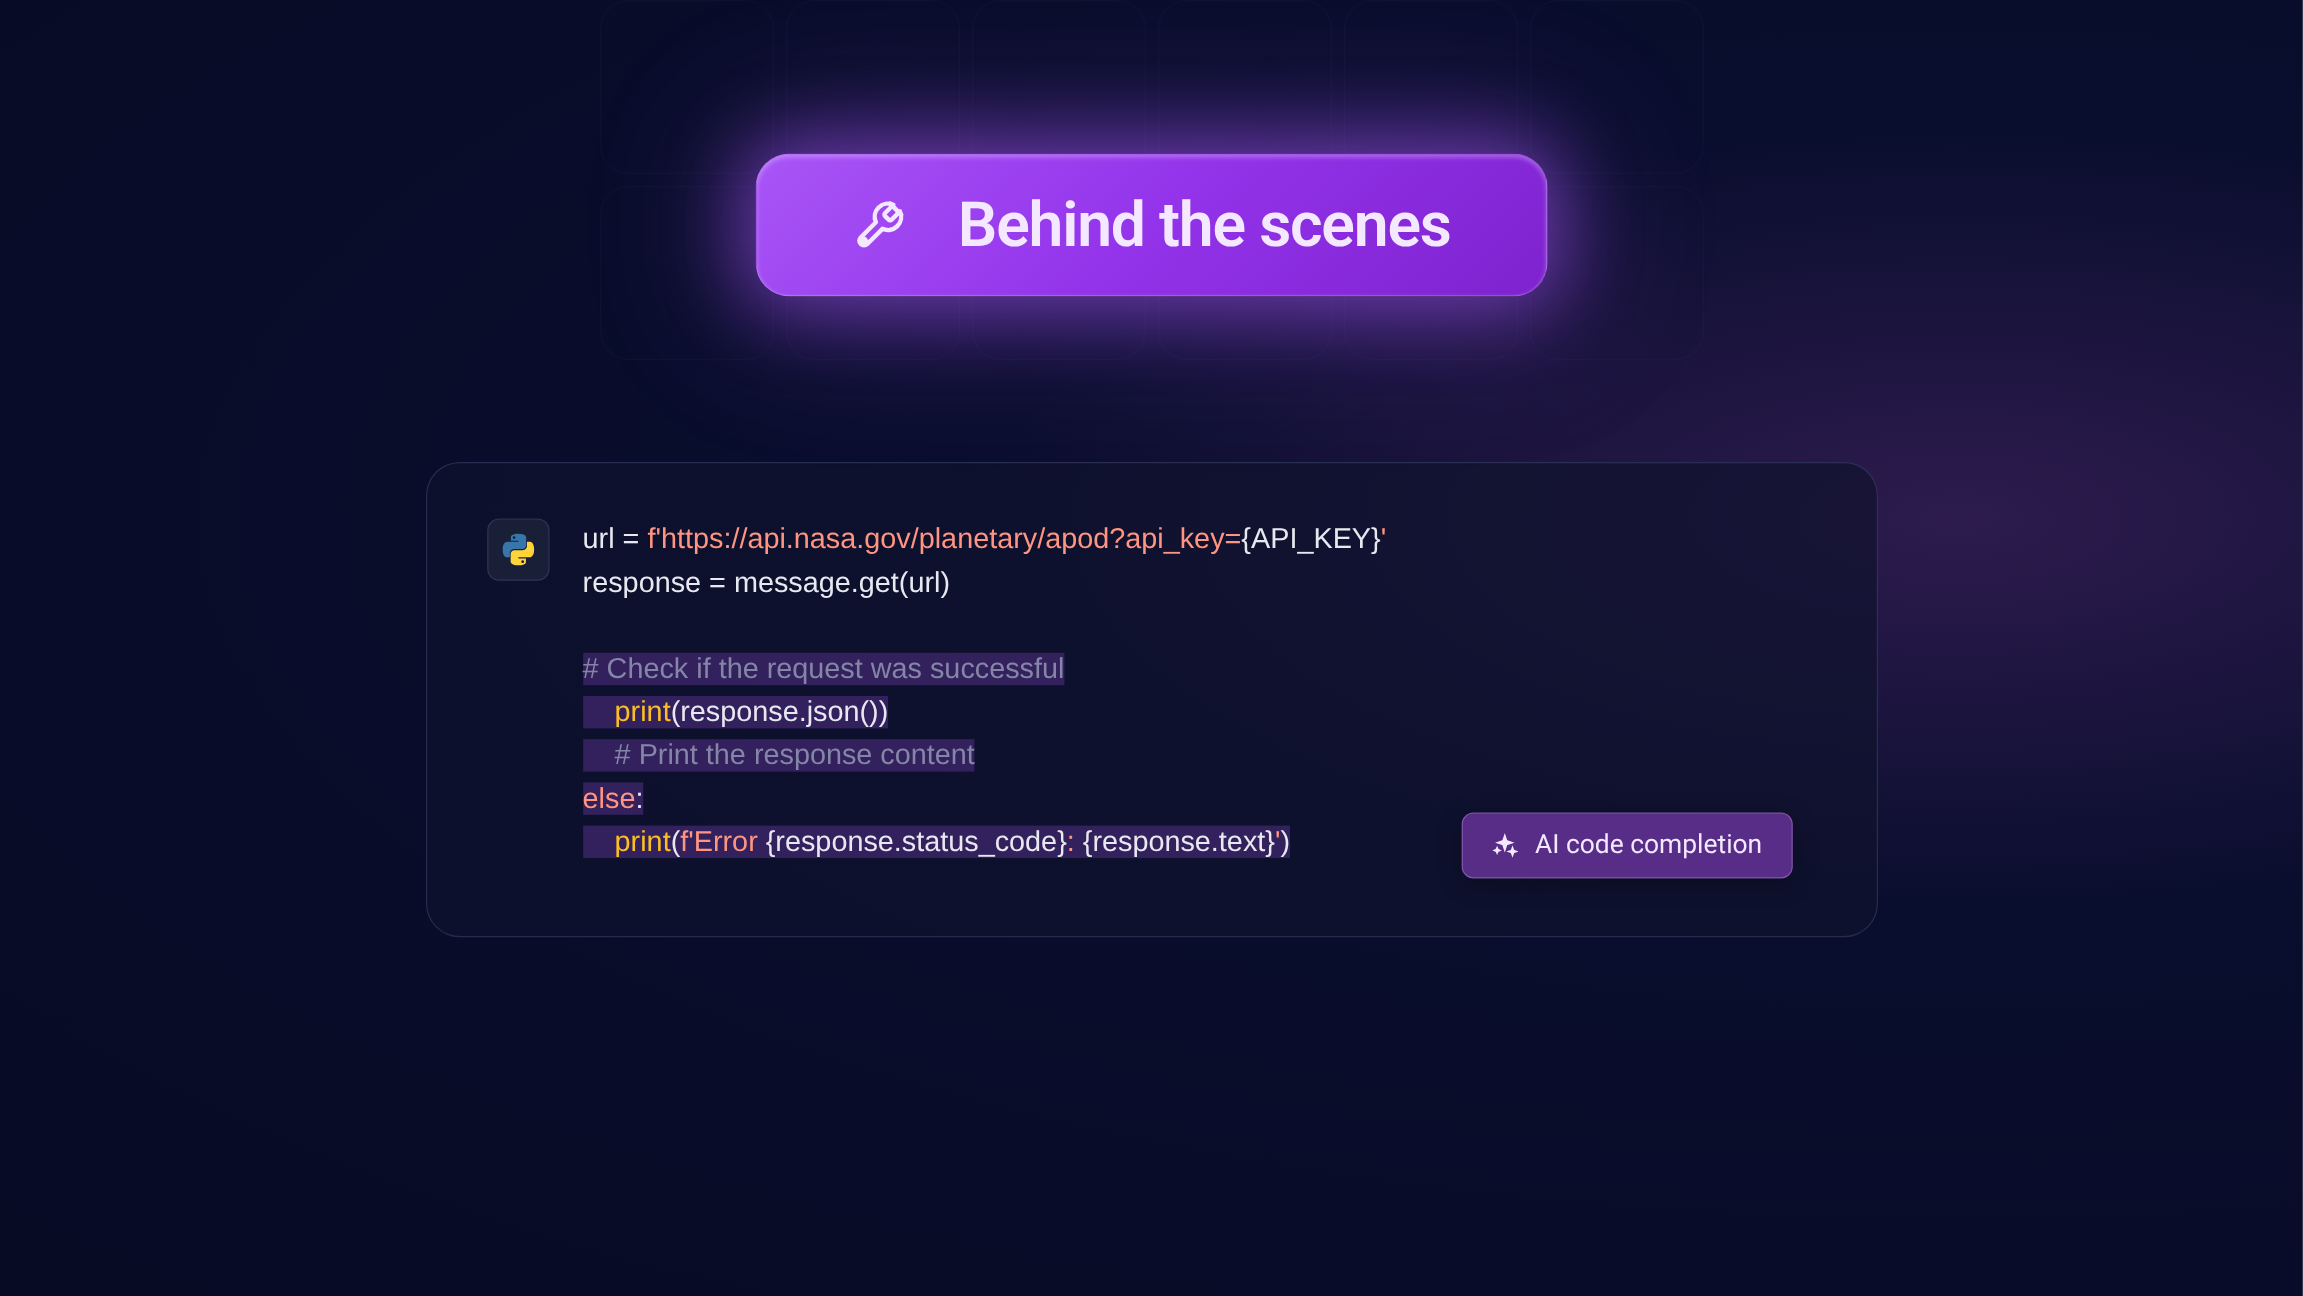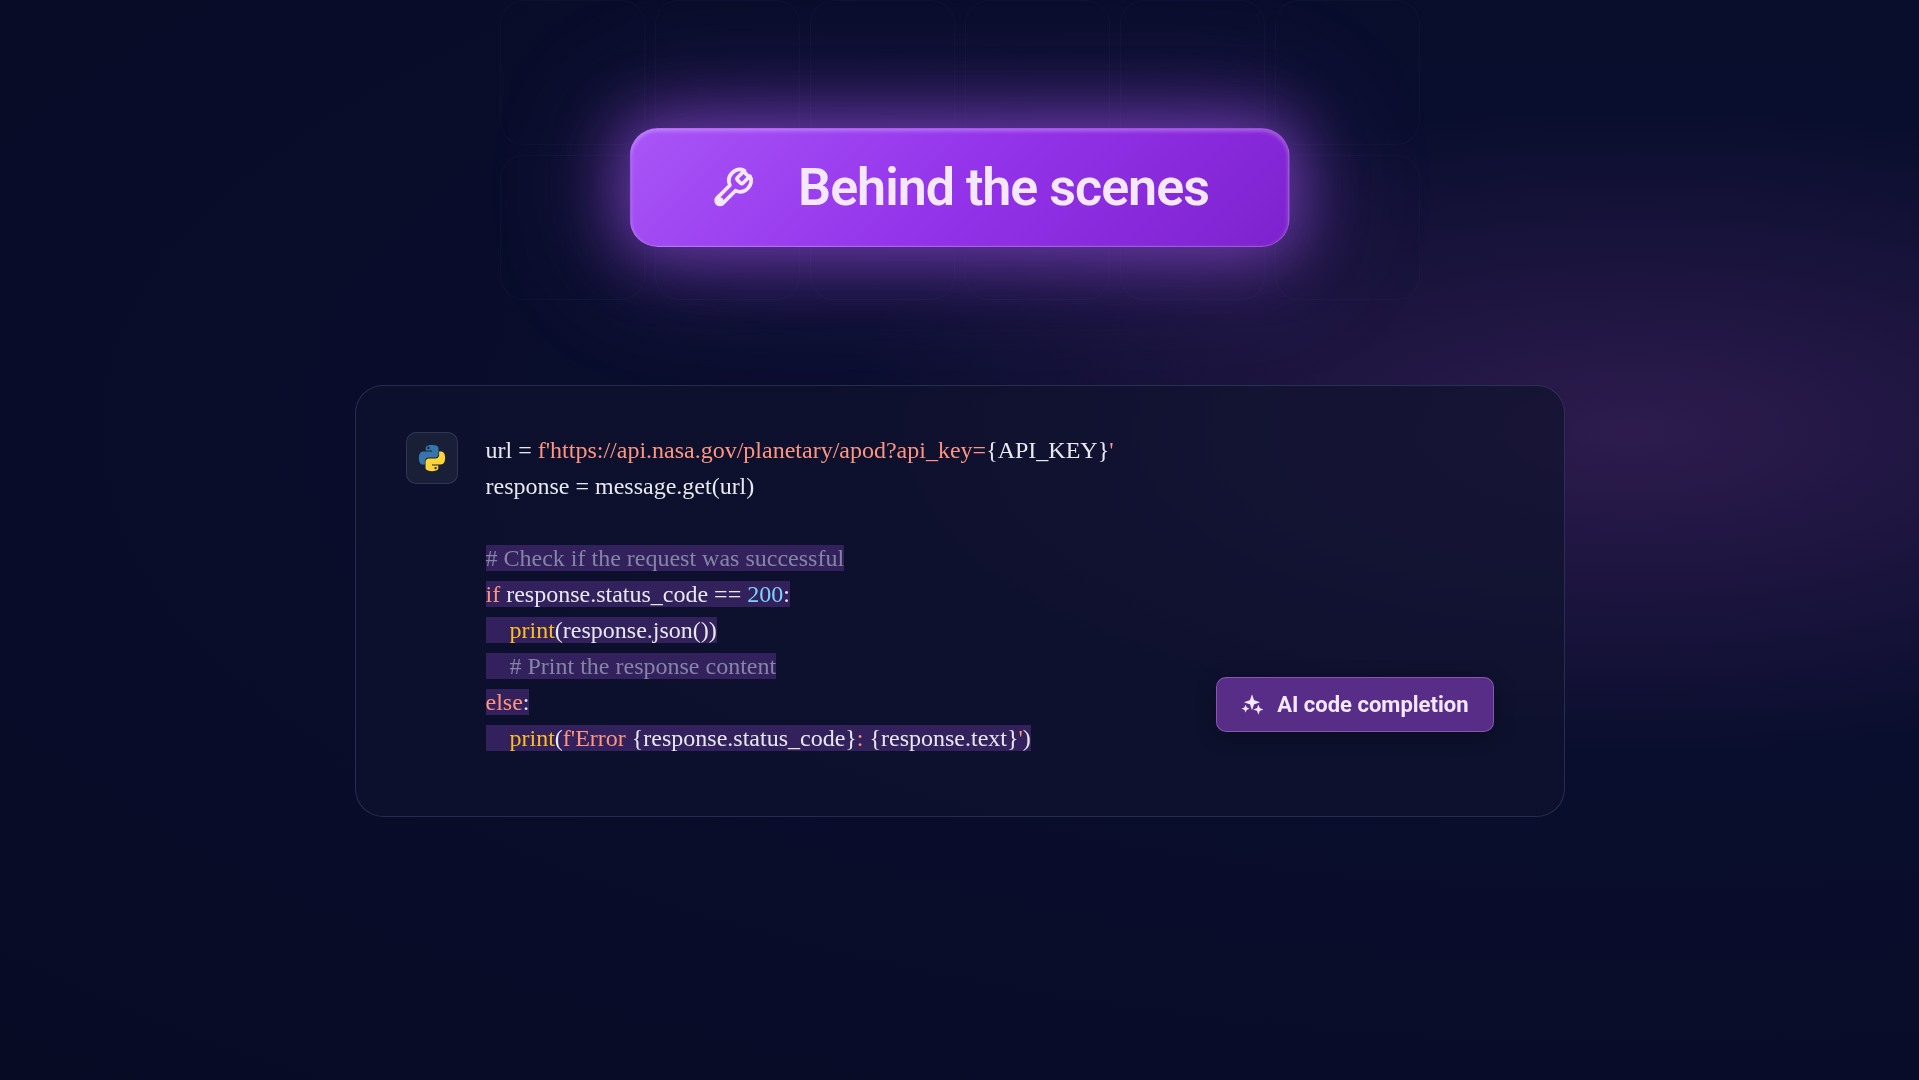--- a/index.html
+++ b/index.html
@@ -108,21 +108,21 @@
       justify-content: center;
       flex-shrink: 0;
     }
     
     .python-logo {
       width: 30px;
       height: 30px;
     }
     
     .code-block {
-      font-family: Liberation Serif, serif;
+      font-family: Liberation Sans, sans-serif;
       font-size: 24px;
       line-height: 1.5;
       color: #e8e8f0;
       position: relative;
     }
     
     .code-line {
       white-space: pre;
       position: relative;
     }
@@ -158,21 +158,21 @@
     }
     
     .sparkle-icon {
       width: 22px;
       height: 22px;
     }
     
     .tooltip-text {
       font-size: 22px;
       color: #f3e8ff;
-      font-weight: 700;
+      font-weight: 400;
     }
   </style>
 </head>
 <body>
 
 <div class="bg-grid">
   <div class="grid-row">
     <div class="grid-tile"></div>
     <div class="grid-tile"></div>
     <div class="grid-tile"></div>
@@ -208,21 +208,20 @@
         <path fill="#3776ab" d="M15.9 2c-7 0-6.6 3-6.6 3v3.1h6.7v1H6.6S2 8.6 2 15.9c0 7.3 4 7 4 7h2.4v-3.4s-.1-4 4-4h6.7s3.8.1 3.8-3.7V5.6S23.5 2 15.9 2zm-3.7 2.1c.7 0 1.2.5 1.2 1.2s-.5 1.2-1.2 1.2-1.2-.5-1.2-1.2.5-1.2 1.2-1.2z"></path>
         <path fill="#ffd43b" d="M16.1 30c7 0 6.6-3 6.6-3v-3.1H16v-1h9.4S30 23.4 30 16.1c0-7.3-4-7-4-7h-2.4v3.4s.1 4-4 4h-6.7s-3.8-.1-3.8 3.7v6.2S8.5 30 16.1 30zm3.7-2.1c-.7 0-1.2-.5-1.2-1.2s.5-1.2 1.2-1.2 1.2.5 1.2 1.2-.5 1.2-1.2 1.2z"></path>
       </svg>
     </div>
 
     <div class="code-block">
       <div class="code-line"><span class="c-var">url</span><span class="c-op"> = </span><span class="c-str">f'</span><span class="c-str">https://api.nasa.gov/planetary/apod?api_key=</span><span class="c-interp">{</span><span class="c-interp">API_KEY</span><span class="c-interp">}</span><span class="c-str">'</span></div>
       <div class="code-line"><span class="c-var">response = message.get(url)</span></div>
       <div class="code-line"><span></span>&nbsp;</div>
       <div class="code-line"><span class="hl-wrap"><span class="c-comment"># Check if the request was successful</span></span></div>
-      <div class="code-line"><span class="hl-wrap"><span class="c-keyword">if</span><span class="c-var"> response.status_code == </span><span class="c-num">200</span><span class="c-punct">:</span></span></div>
       <div class="code-line"><span class="hl-wrap"><span>    </span><span class="c-func">print</span><span class="c-punct">(response.json())</span></span></div>
       <div class="code-line"><span class="hl-wrap"><span class="c-comment">    # Print the response content</span></span></div>
       <div class="code-line"><span class="hl-wrap"><span class="c-keyword">else</span><span class="c-punct">:</span></span></div>
       <div class="code-line"><span class="hl-wrap"><span>    </span><span class="c-func">print</span><span class="c-punct">(</span><span class="c-str">f'</span><span class="c-str">Error </span><span class="c-interp">{</span><span class="c-interp">response.status_code</span><span class="c-interp">}</span><span class="c-str">: </span><span class="c-interp">{</span><span class="c-interp">response.text</span><span class="c-interp">}</span><span class="c-str">'</span><span class="c-punct">)</span></span></div>
     </div>
 
     <div class="ai-tooltip">
       <span class="sparkle-icon">
         <svg viewBox="0 0 24 24" fill="none" stroke="#f3e8ff" stroke-width="1.8">
           <path d="M12 3l1.5 4.5L18 9l-4.5 1.5L12 15l-1.5-4.5L6 9l4.5-1.5L12 3z" fill="#f3e8ff"></path>

